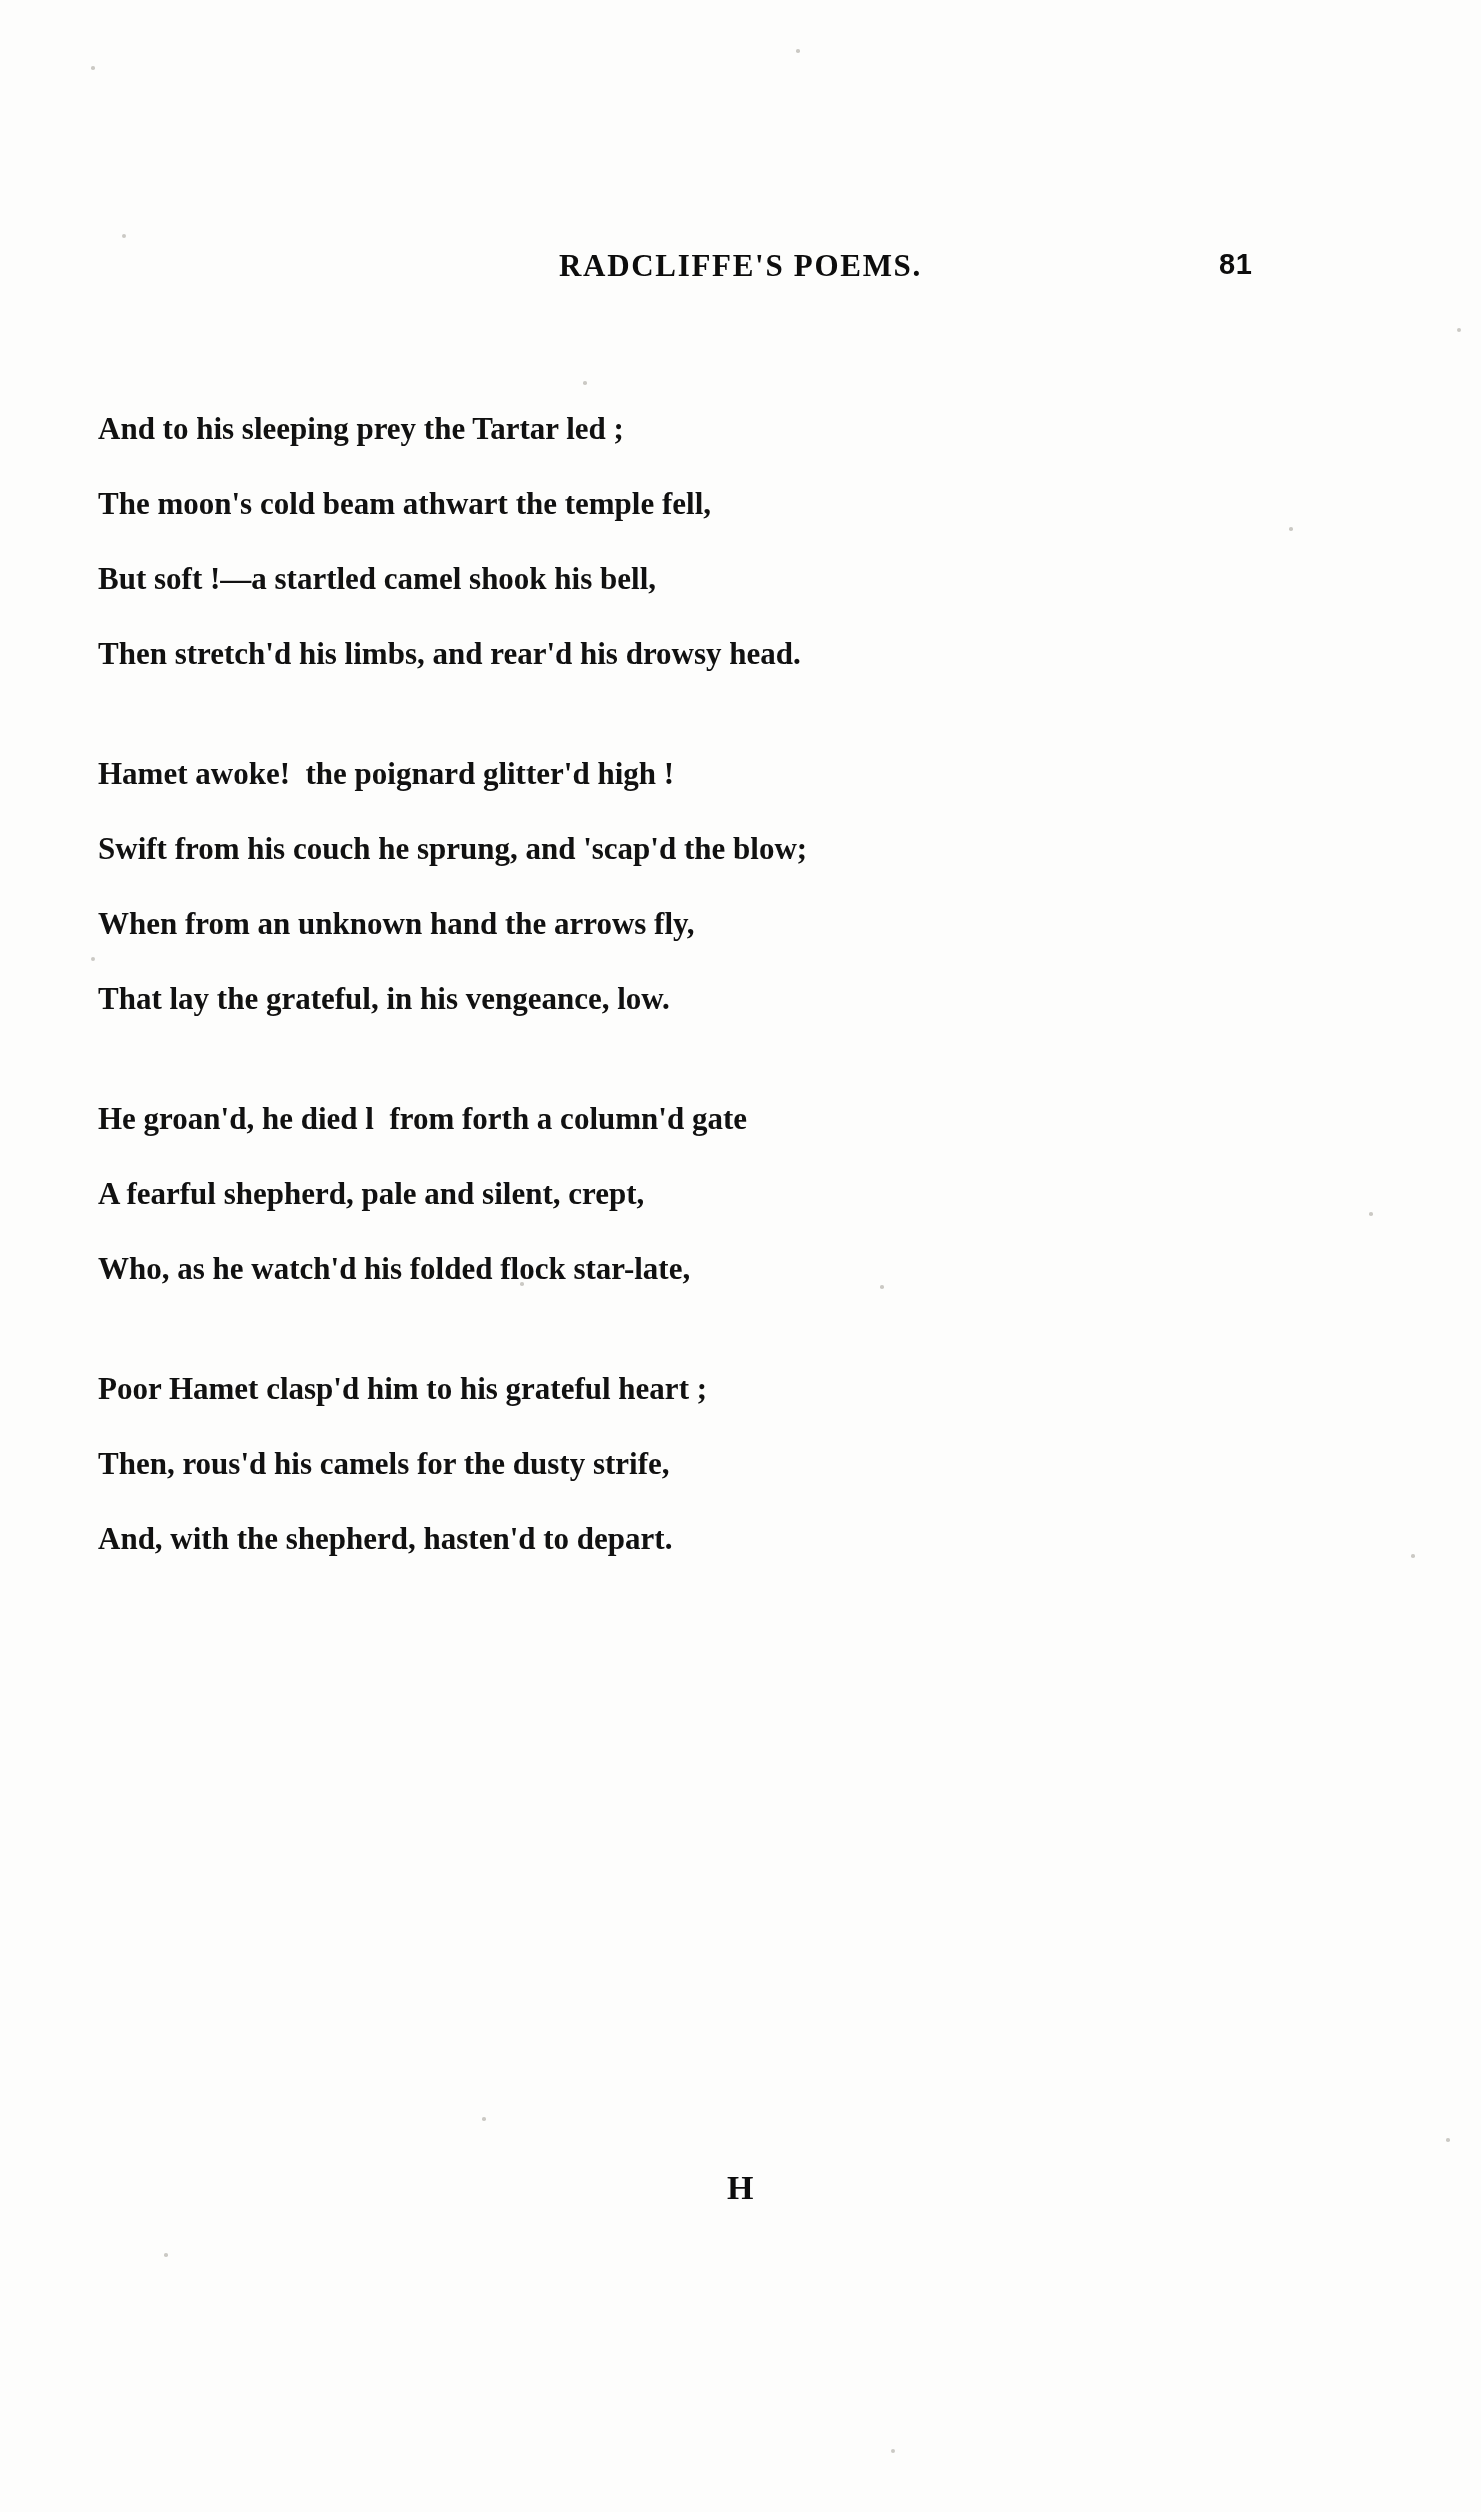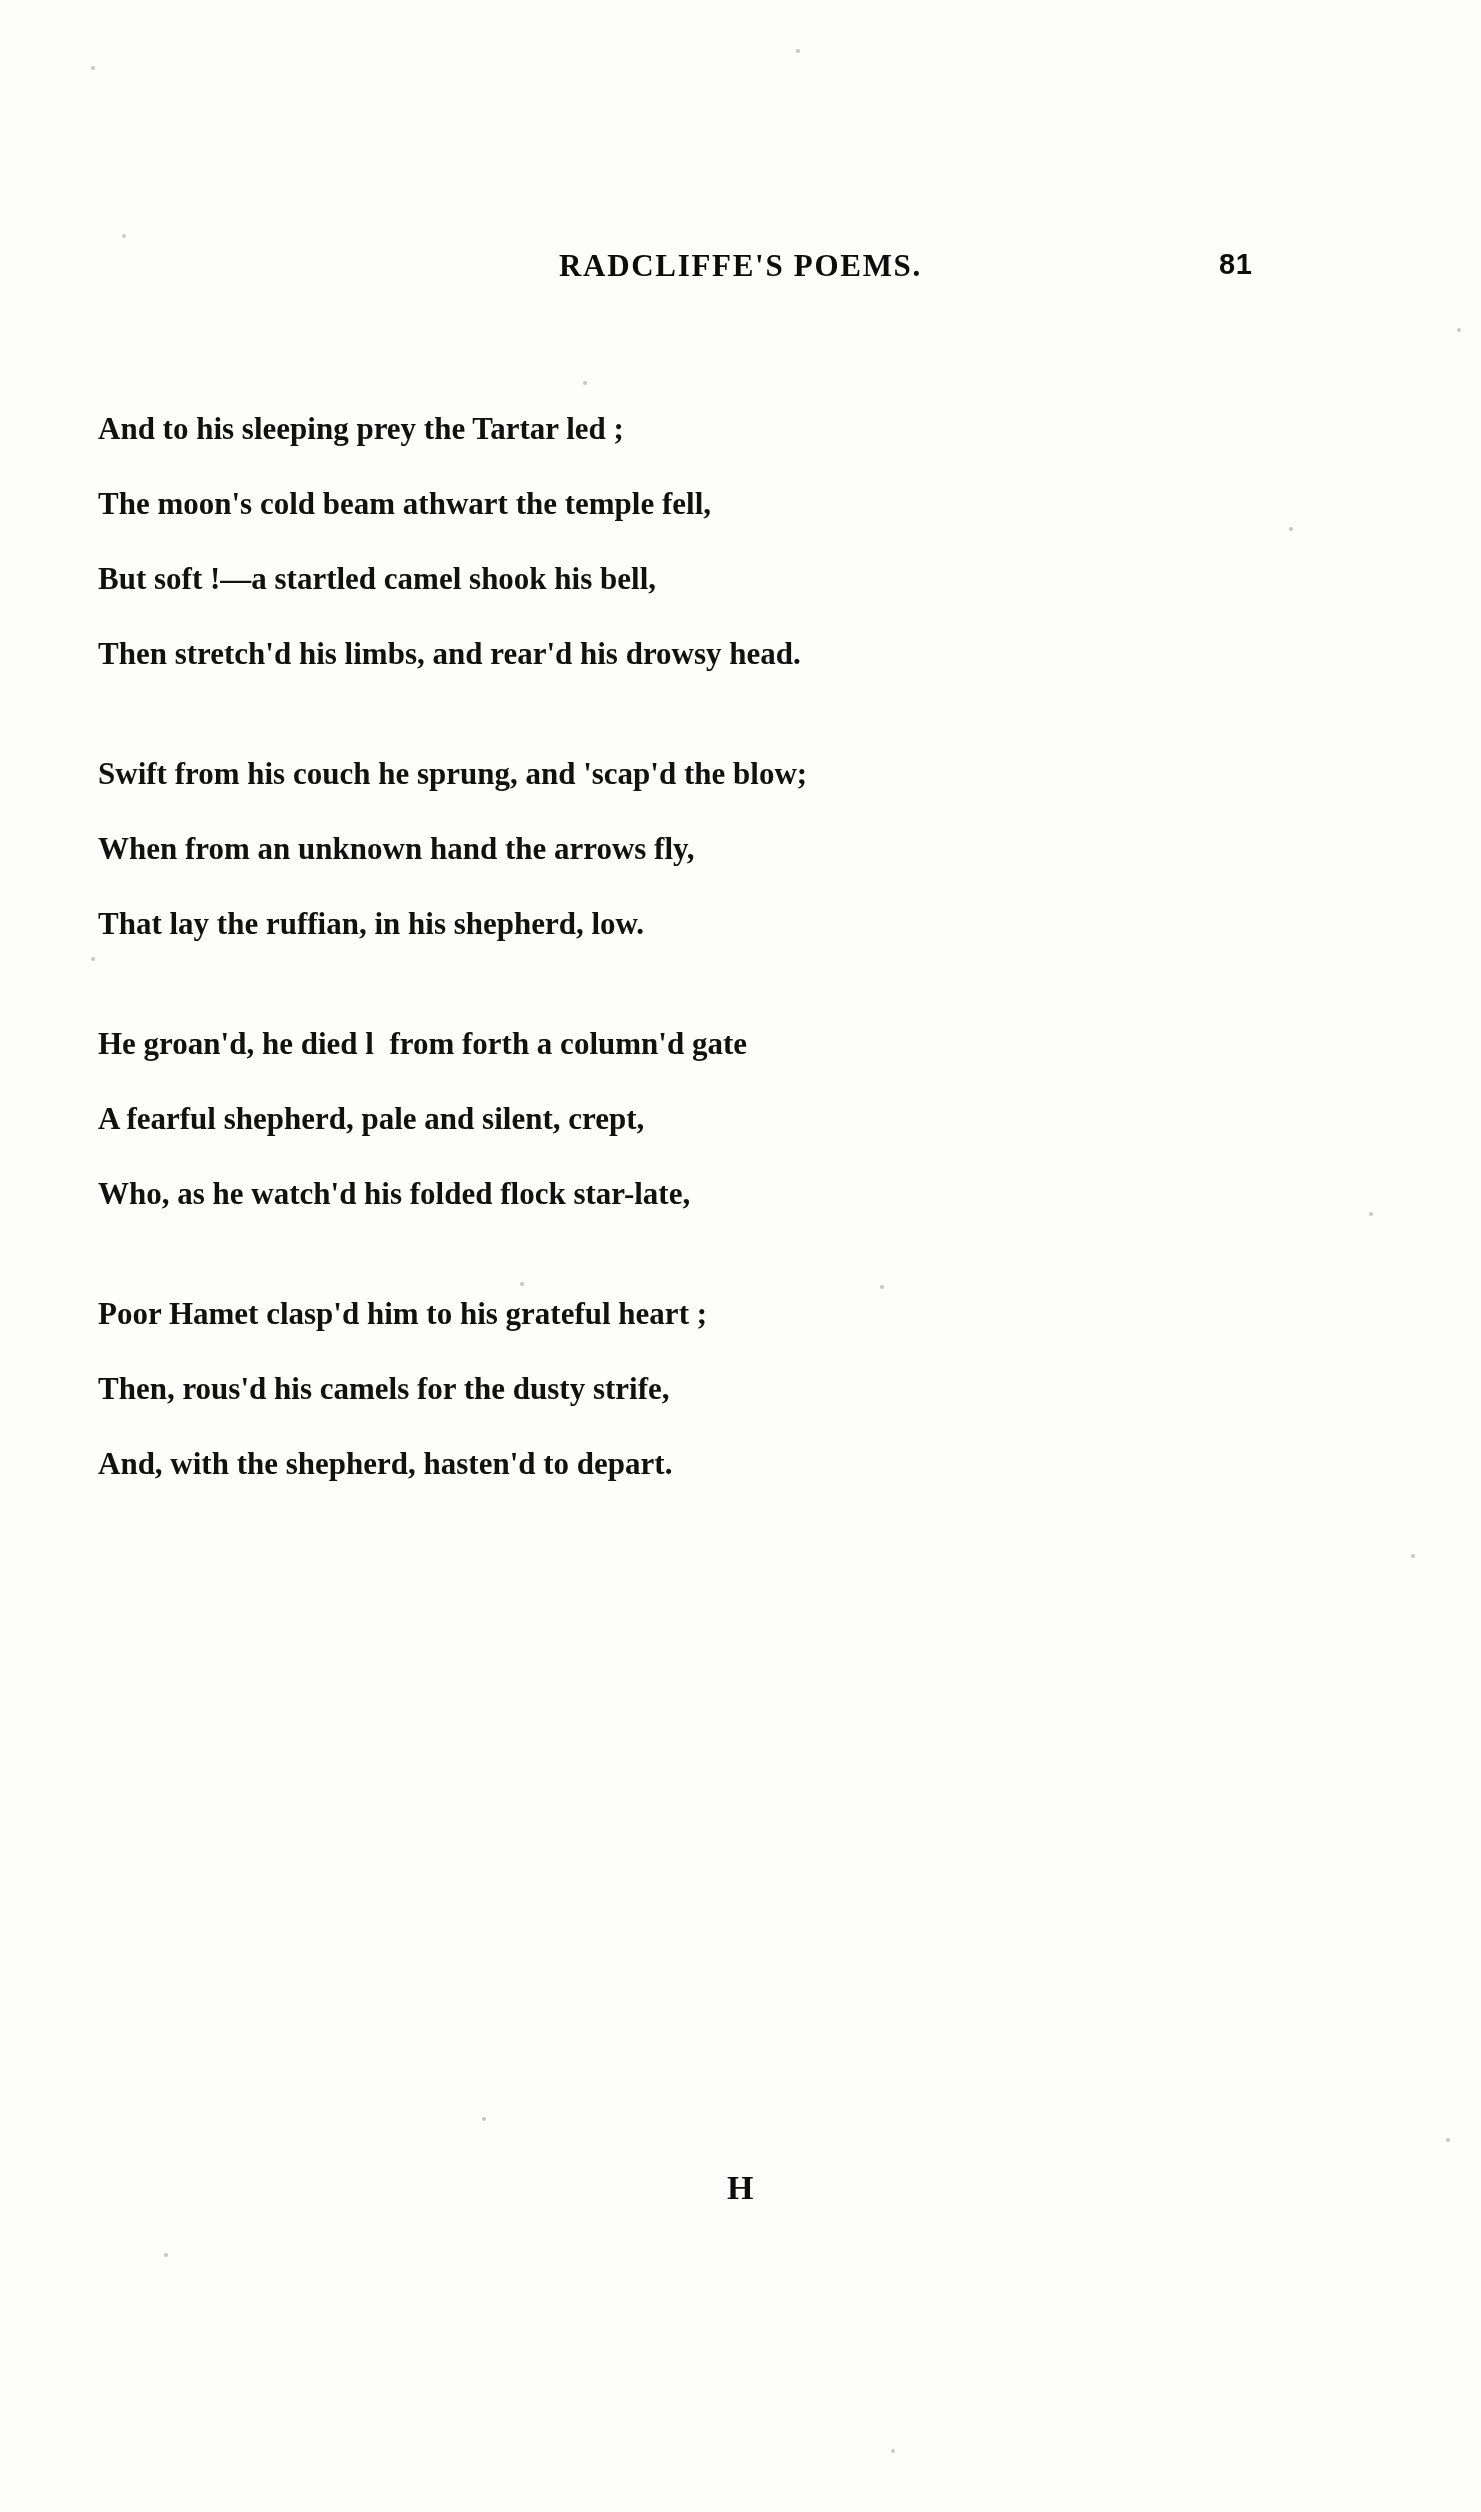--- a/index.html
+++ b/index.html
@@ -121,23 +121,24 @@
   <div class="stanzas">
 
     <div class="stanza">
       <div class="line">And to his sleeping prey the Tartar led ;</div>
       <div class="line">The moon's cold beam athwart the temple fell,</div>
       <div class="line">But soft !—a startled camel shook his bell,</div>
       <div class="line">Then stretch'd his limbs, and rear'd his drowsy head.</div>
     </div>
 
     <div class="stanza">
+      <div class="line">Hamet awoke!  the poignard glitter'd high !</div>
       <div class="line">Swift from his couch he sprung, and 'scap'd the blow;</div>
       <div class="line">When from an unknown hand the arrows fly,</div>
-      <div class="line">That lay the ruffian, in his shepherd, low.</div>
+      <div class="line">That lay the grateful, in his vengeance, low.</div>
     </div>
 
     <div class="stanza">
       <div class="line">He groan'd, he died l  from forth a column'd gate</div>
       <div class="line">A fearful shepherd, pale and silent, crept,</div>
       <div class="line">Who, as he watch'd his folded flock star-late,</div>
     </div>
 
     <div class="stanza">
       <div class="line">Poor Hamet clasp'd him to his grateful heart ;</div>

